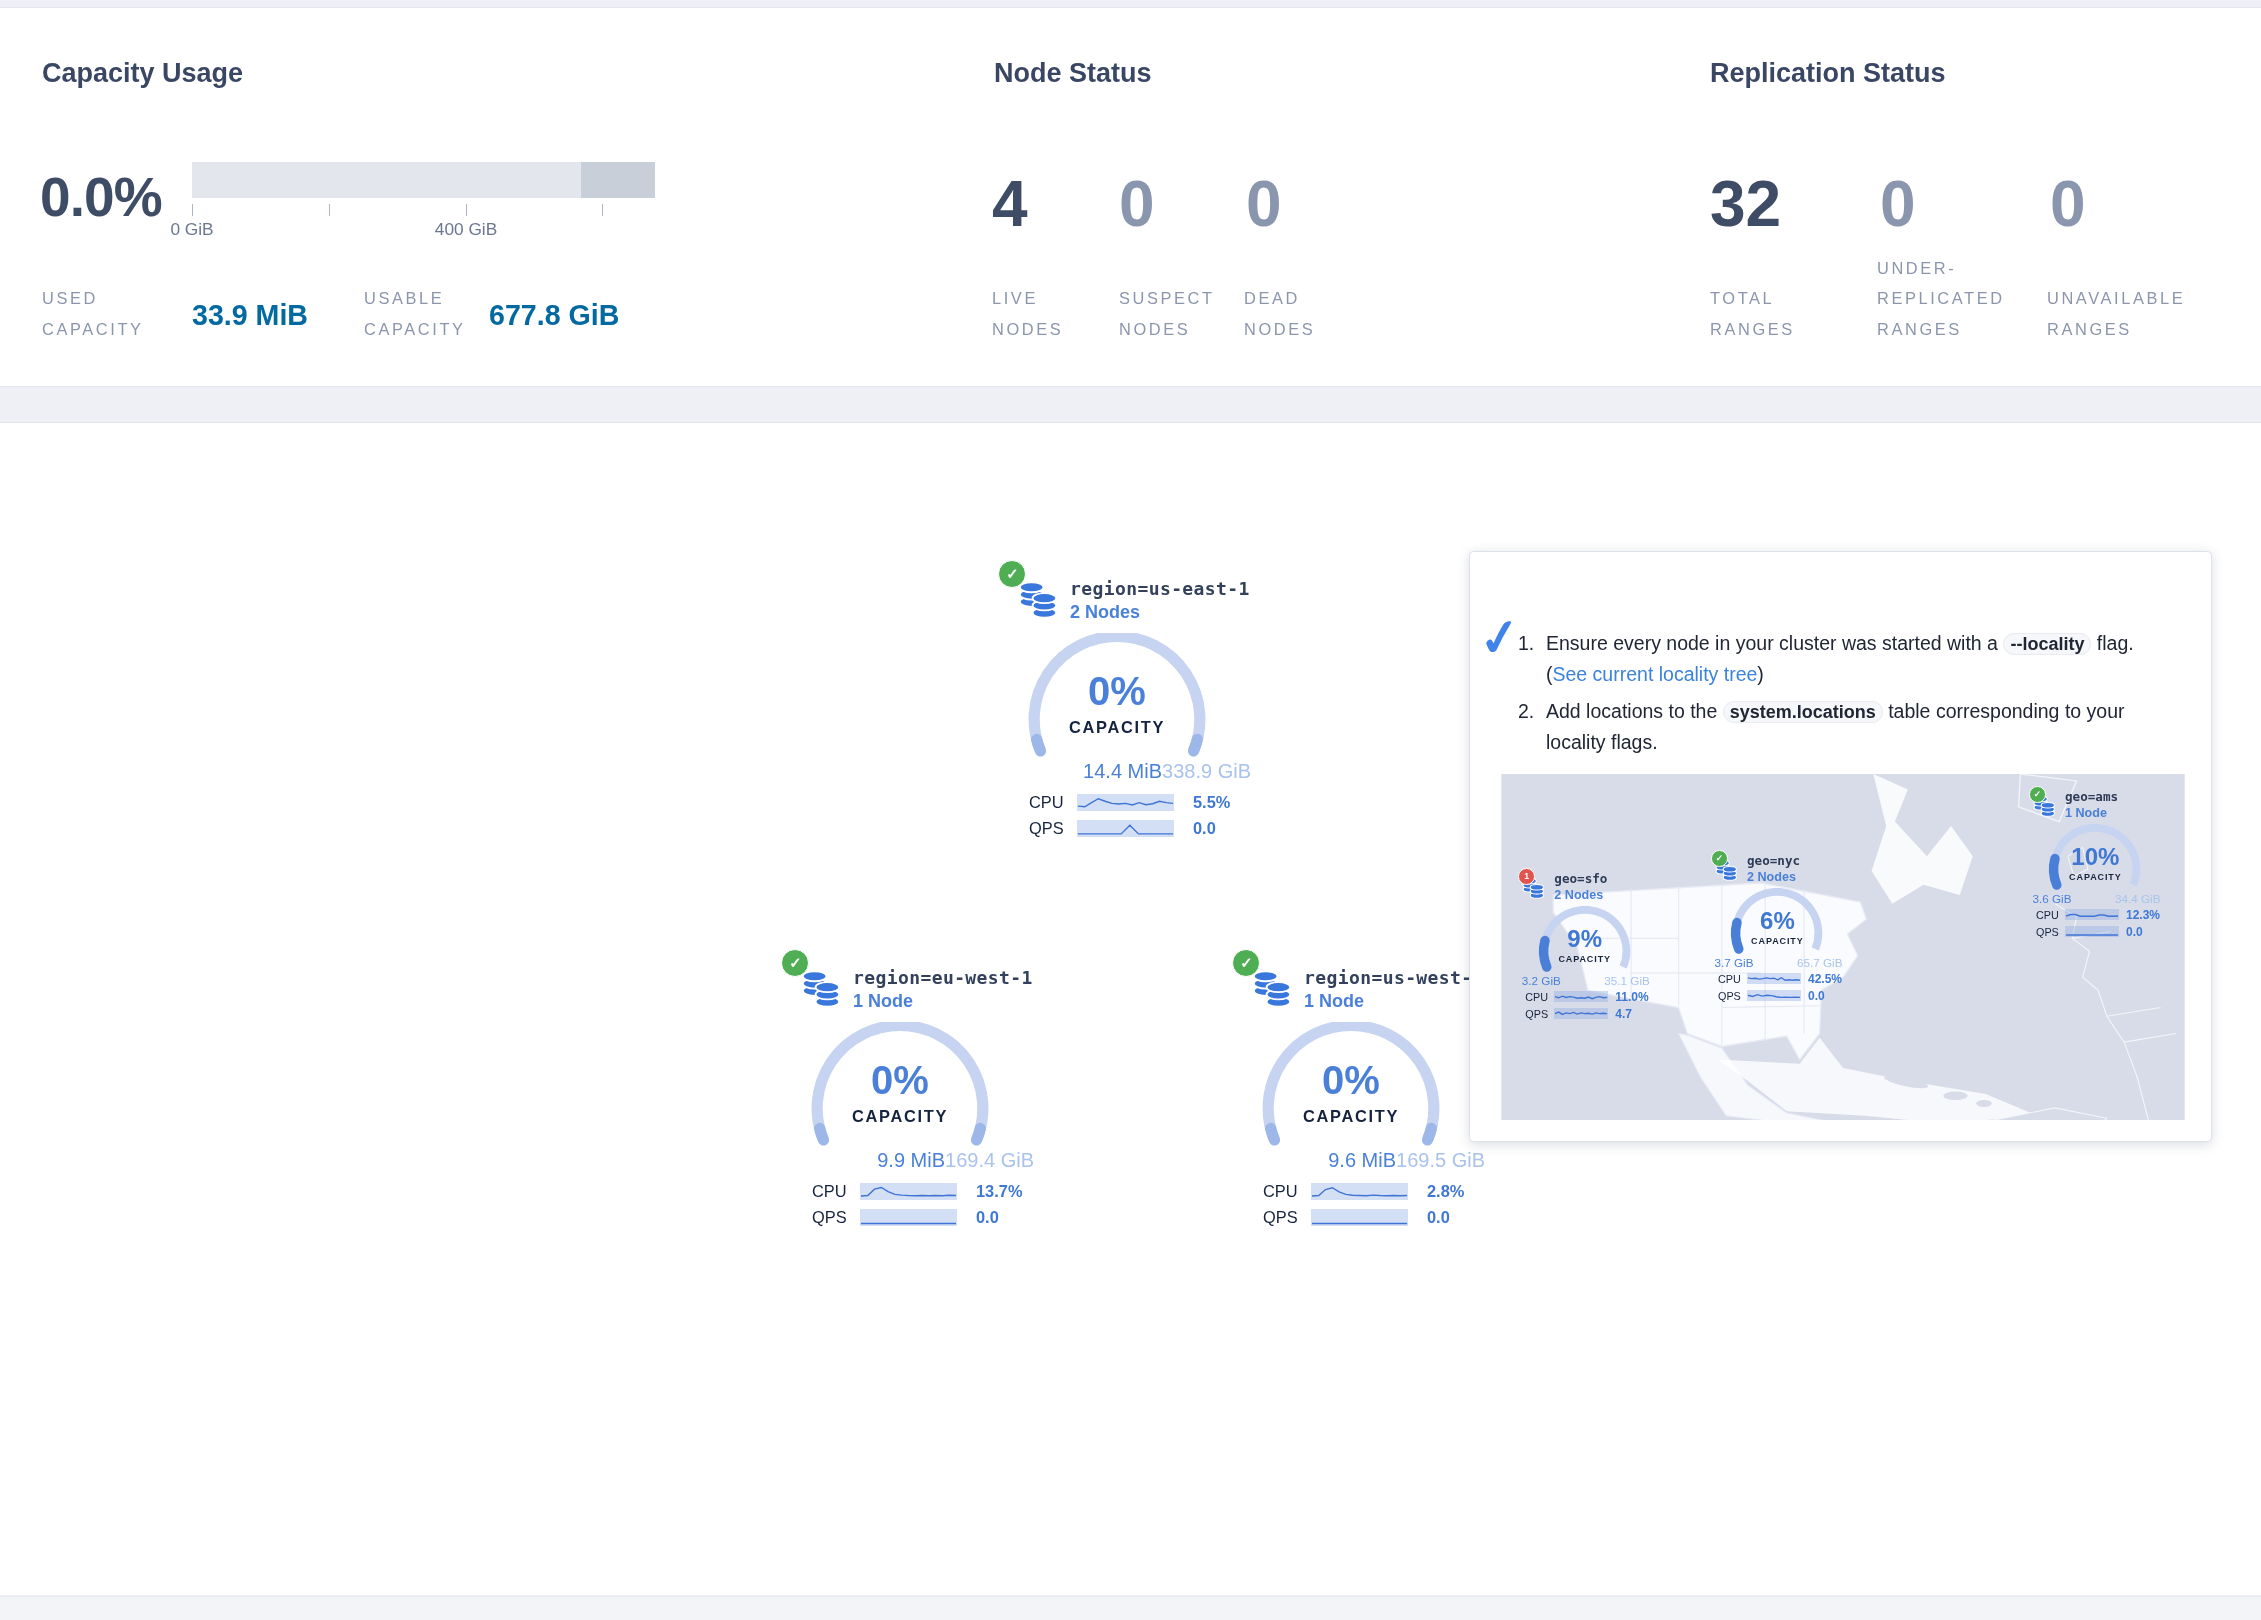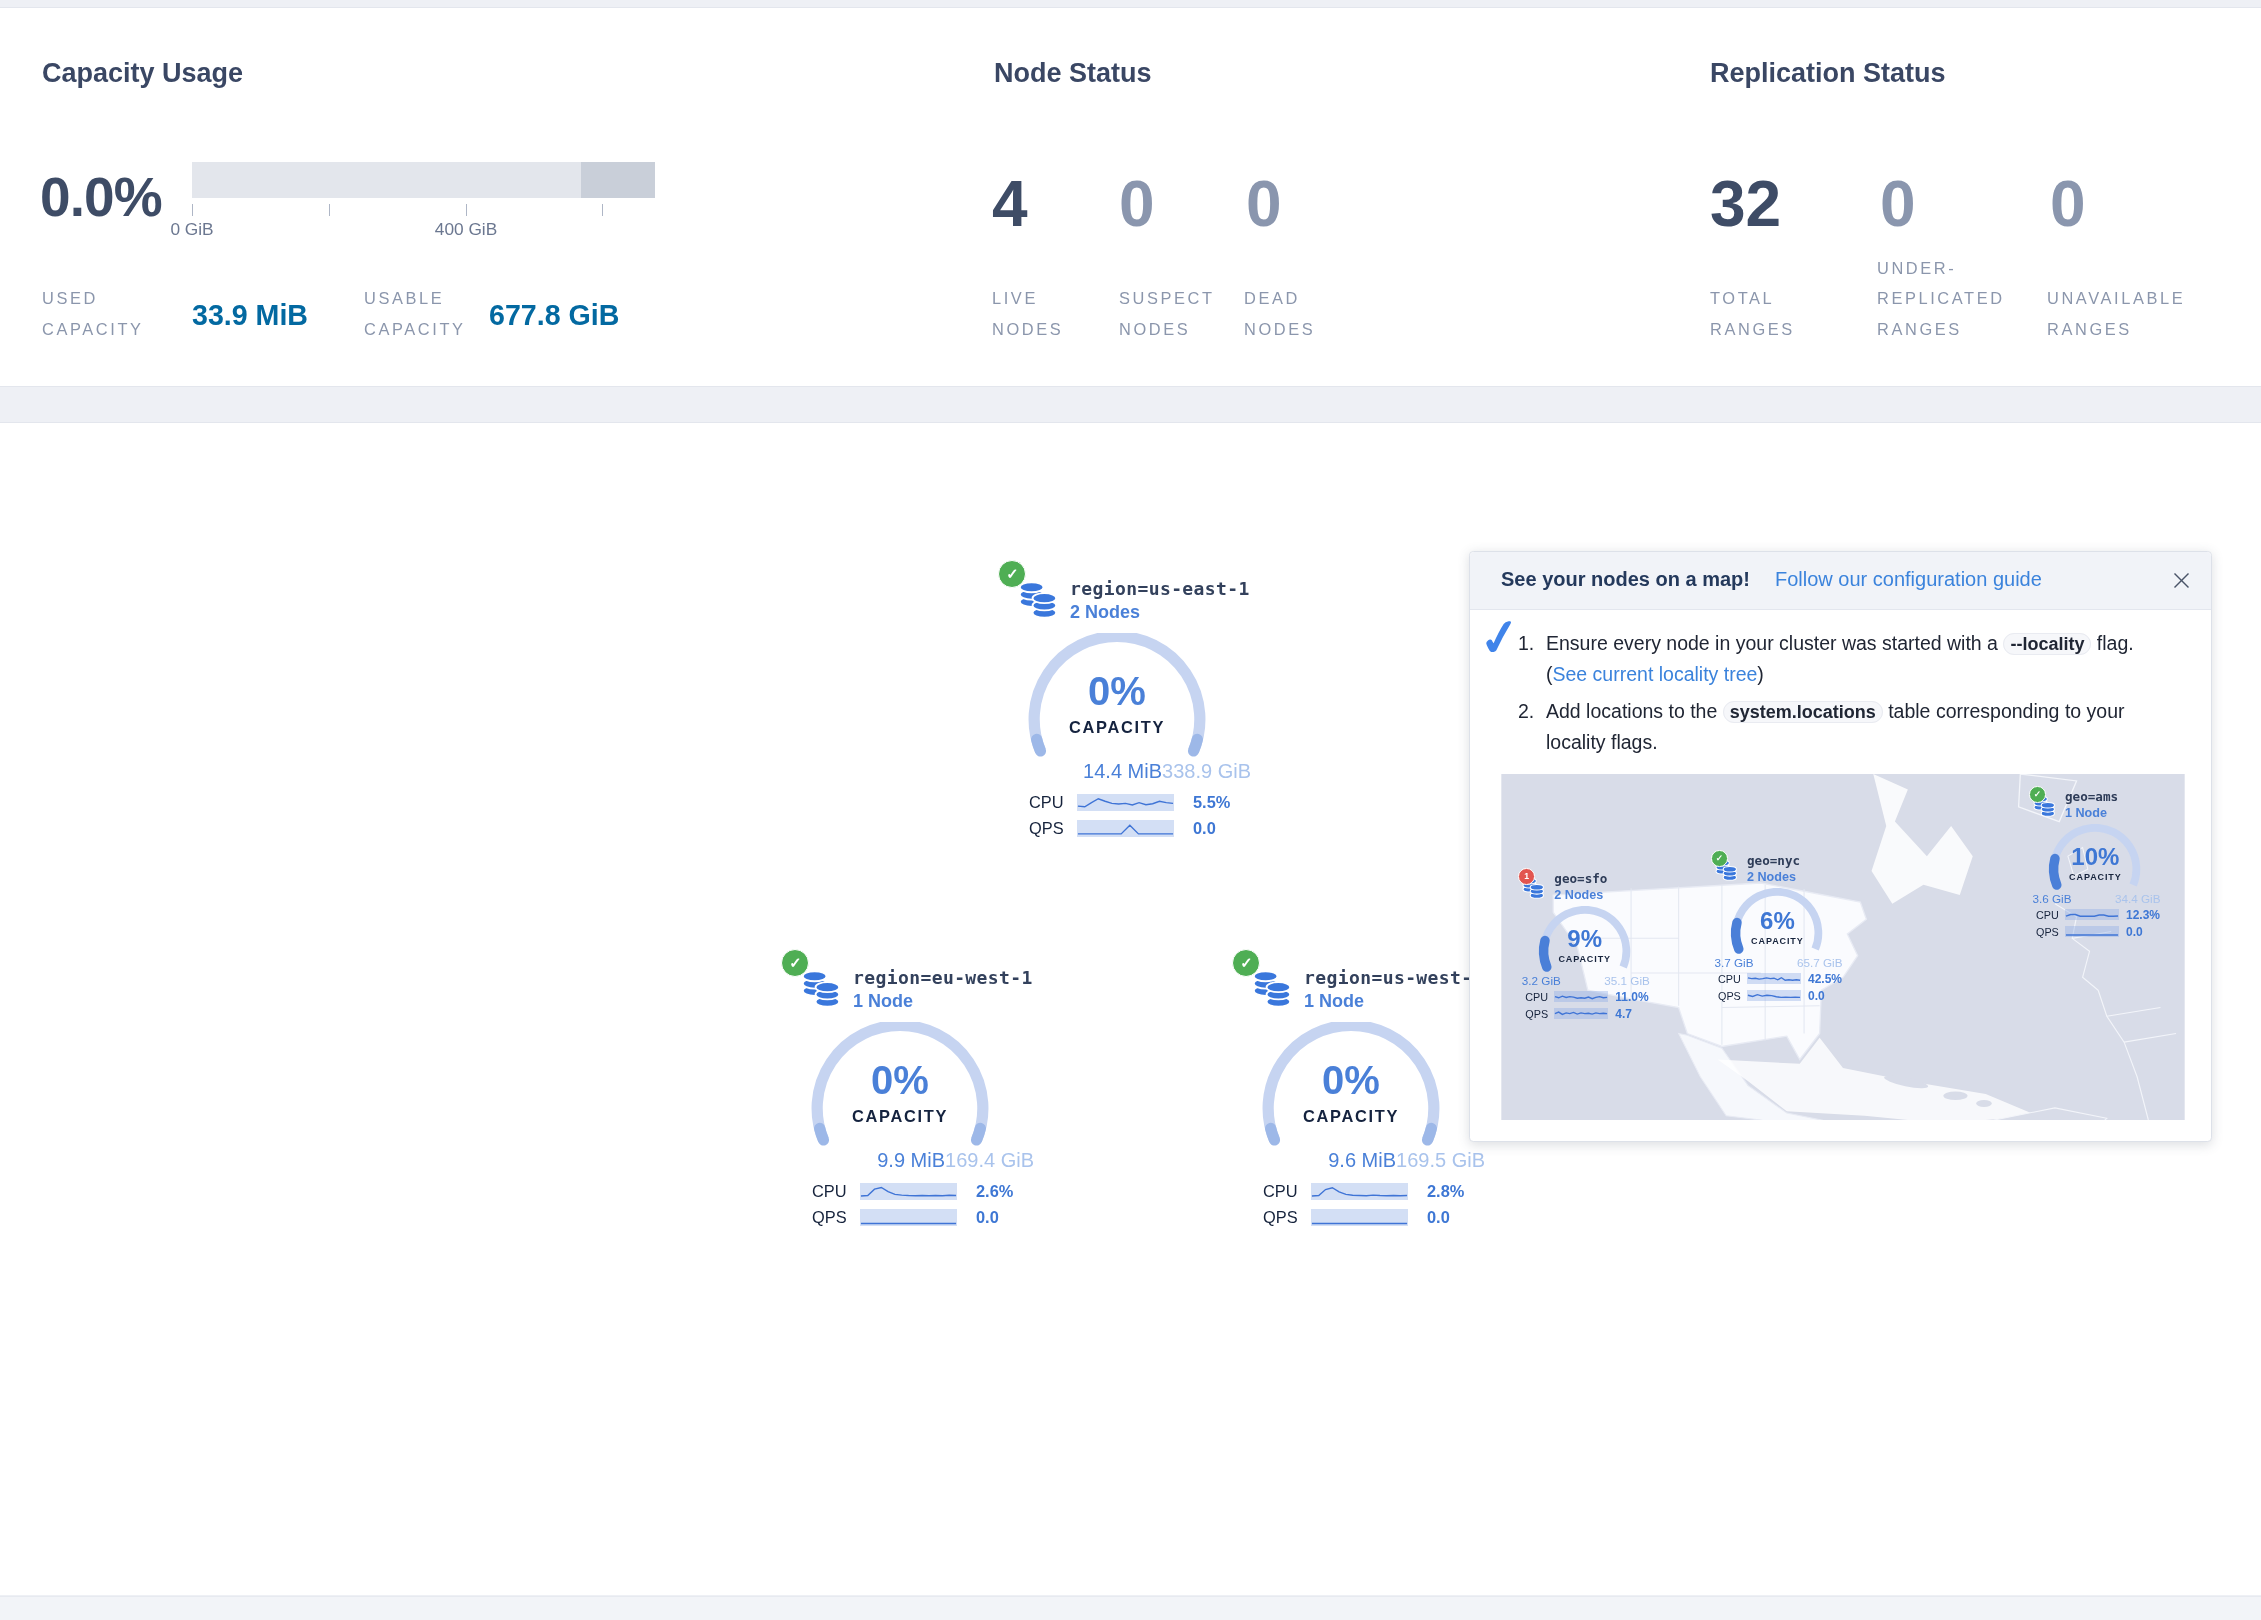--- a/index.html
+++ b/index.html
@@ -242,21 +242,21 @@
       <span class="used">9.9 MiB</span>
       <span class="total">169.4 GiB</span>
     </div>
     <div class="mrow" style="top:234px">
       <span class="mlabel">CPU</span>
       <span class="spark" style="width:97px;height:17.3px">
     <svg width="97" height="17.3" viewBox="0 0 112 20">
             <polyline points="1.0,15.1 8.9,14.5 16.7,7.1 24.6,5.2 32.4,10.0 40.3,13.2 48.1,14.0 56.0,14.5 63.9,14.8 71.7,14.5 79.6,14.8 87.4,14.5 95.3,14.8 103.1,14.2 111.0,14.5" fill="none" stroke="#3f74d6" stroke-width="1.6"></polyline>
           </svg>
         </span>
-      <span class="mval">2.6%</span>
+      <span class="mval">13.7%</span>
     </div>
     <div class="mrow" style="top:260px">
       <span class="mlabel">QPS</span>
       <span class="spark" style="width:97px;height:17.3px">
     <svg width="97" height="17.3" viewBox="0 0 112 20">
             <polyline points="1.0,16.7 11.0,16.7 21.0,16.7 31.0,16.7 41.0,16.7 51.0,16.7 61.0,16.7 71.0,16.7 81.0,16.7 91.0,16.7 101.0,16.7 111.0,16.7" fill="none" stroke="#3f74d6" stroke-width="1.6"></polyline>
           </svg>
         </span>
       <span class="mval">0.0</span>
     </div>
@@ -302,28 +302,20 @@
     <svg width="97" height="17.3" viewBox="0 0 112 20">
             <polyline points="1.0,16.7 11.0,16.7 21.0,16.7 31.0,16.7 41.0,16.7 51.0,16.7 61.0,16.7 71.0,16.7 81.0,16.7 91.0,16.7 101.0,16.7 111.0,16.7" fill="none" stroke="#3f74d6" stroke-width="1.6"></polyline>
           </svg>
         </span>
       <span class="mval">0.0</span>
     </div>
     </div>
   </div>
 
 <div class="popup">
-  <div class="popup-header">
-    <div class="popup-title">See your nodes on a map!</div>
-    <a class="popup-link">Follow our configuration guide</a>
-    <svg class="popup-close" viewBox="0 0 24 24">
-      <line x1="4" y1="4" x2="20" y2="20" stroke="#4a5468" stroke-width="1.7"></line>
-      <line x1="20" y1="4" x2="4" y2="20" stroke="#4a5468" stroke-width="1.7"></line>
-    </svg>
-  </div>
   <div class="bigcheck">✓</div>
   <div class="steps">
     <div class="step">
       <span class="num">1.</span><span>Ensure every node in your cluster was started with a </span><code class="code">--locality</code><span> flag. (</span><a class="plink">See current locality tree</a><span>)</span>
     </div>
     <div class="step">
       <span class="num">2.</span><span>Add locations to the </span><code class="code">system.locations</code><span> table corresponding to your locality flags.</span>
     </div>
   </div>
 

